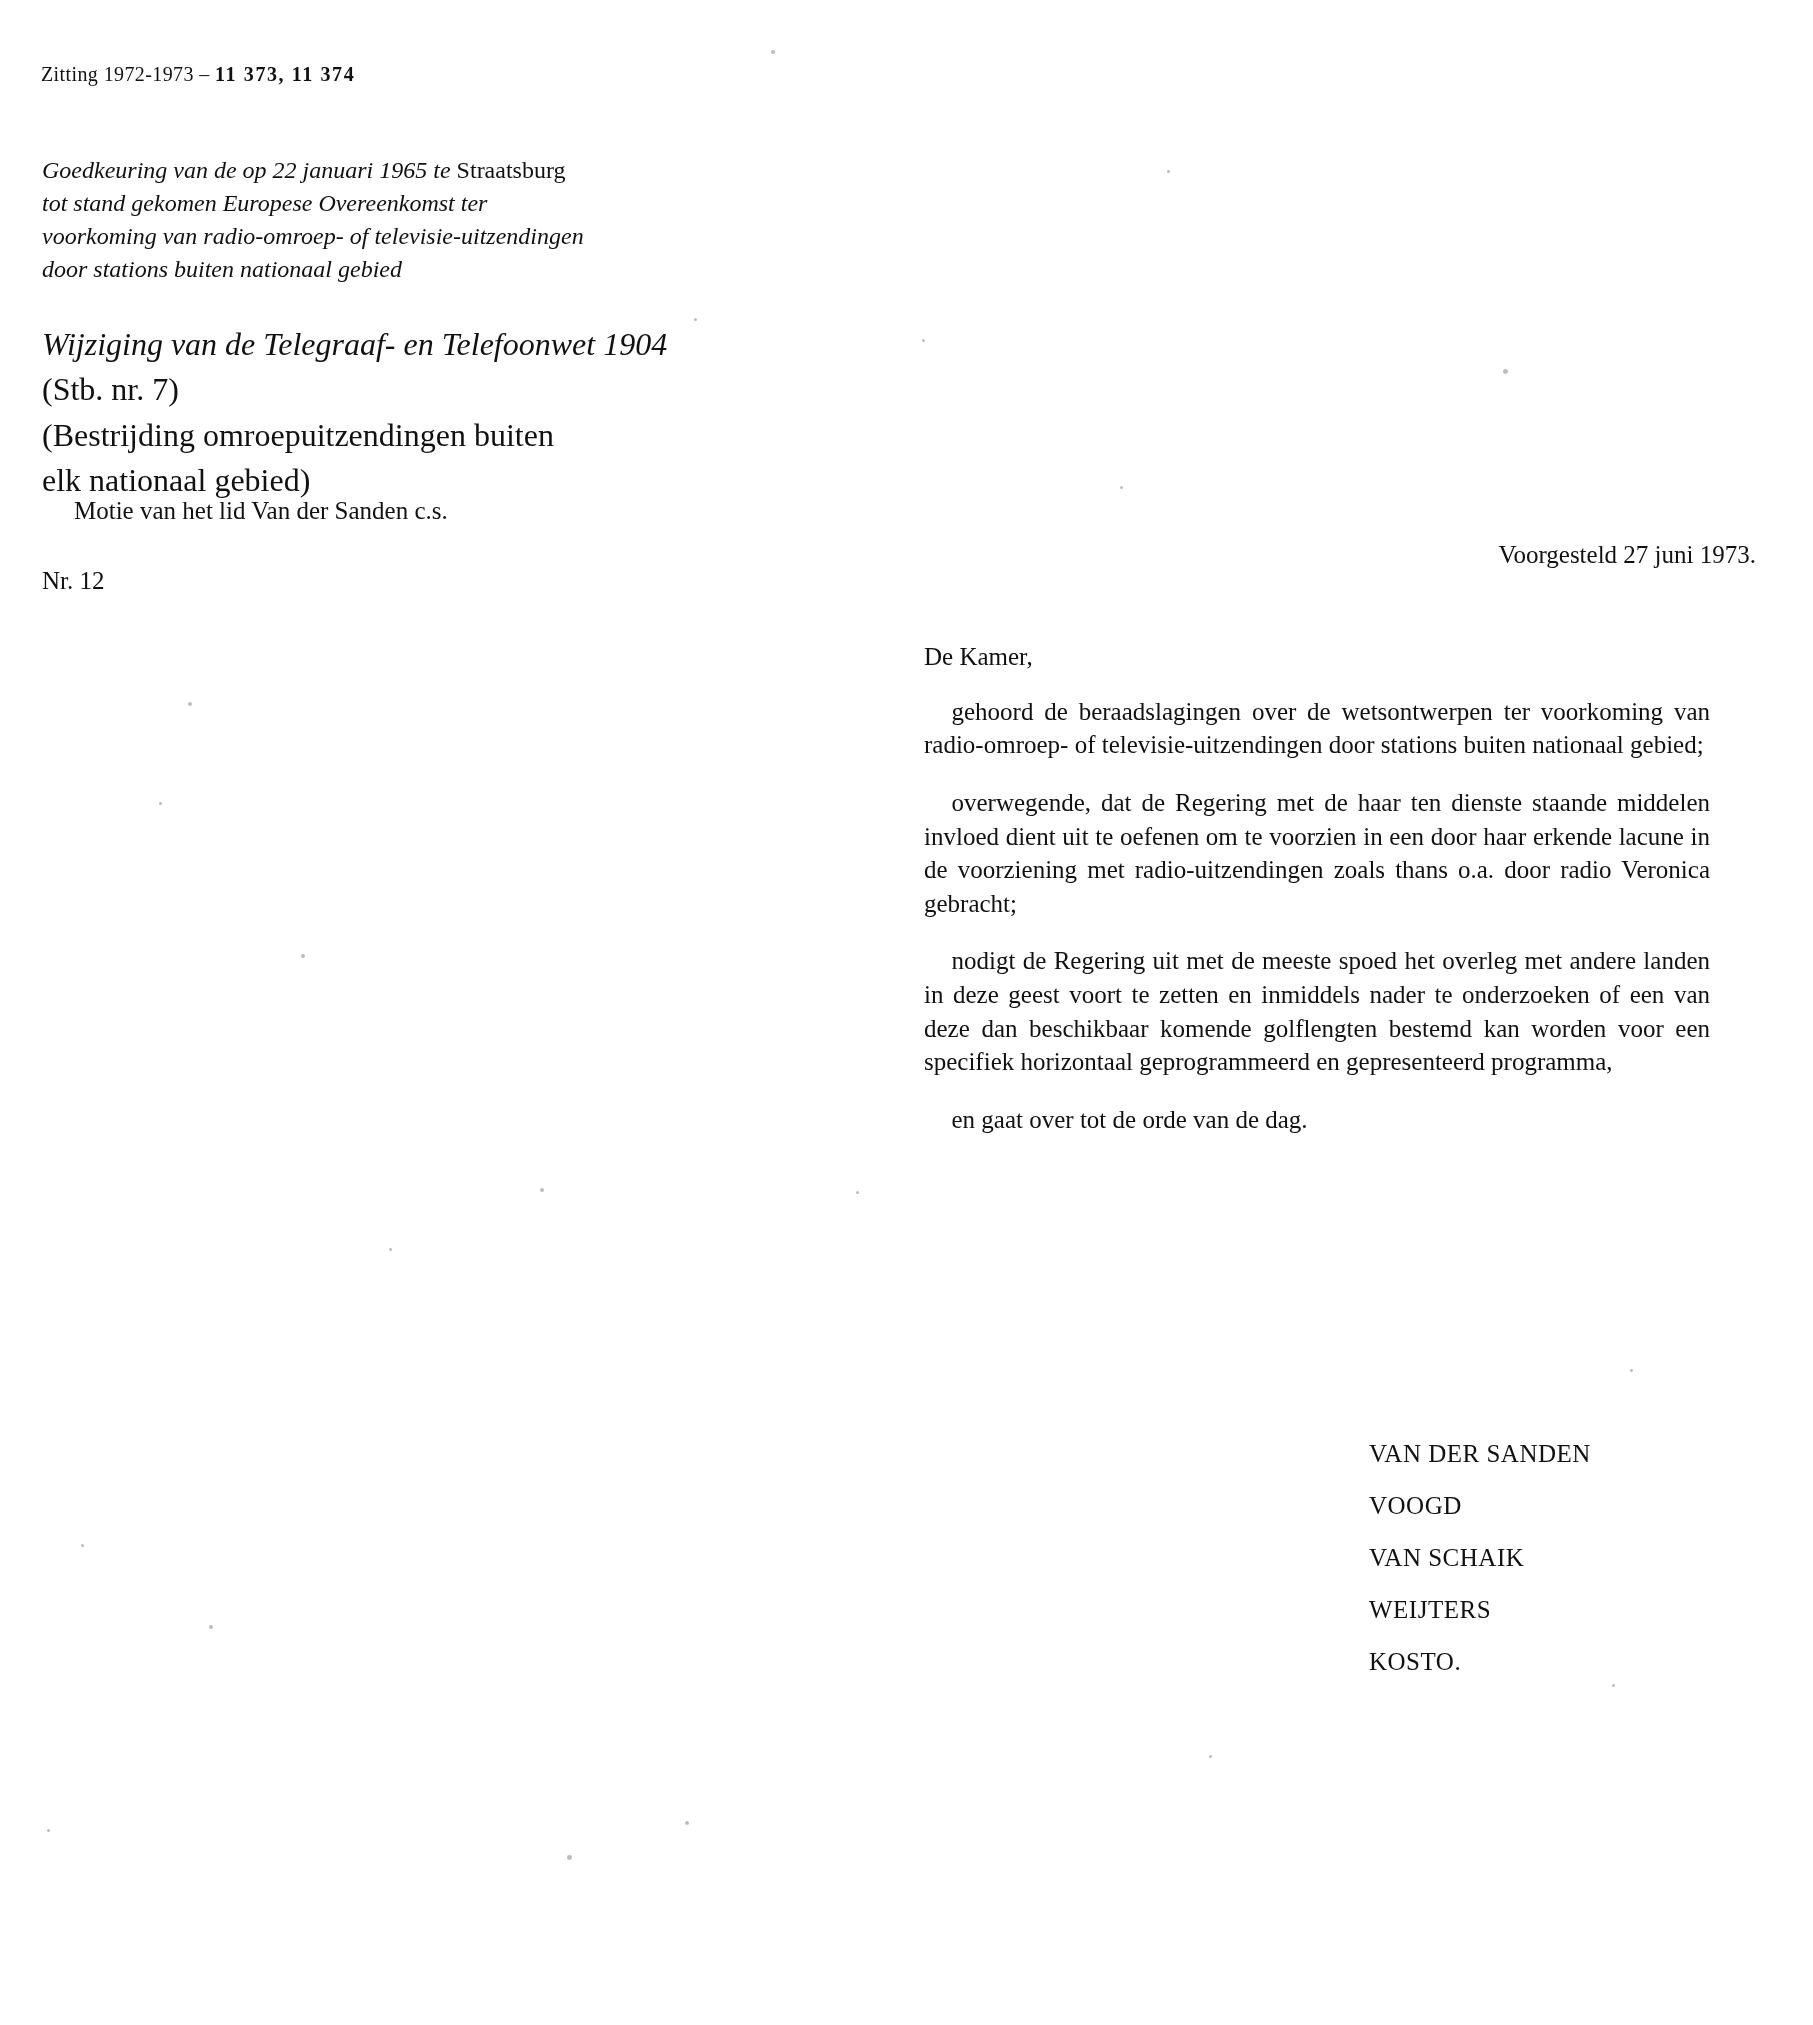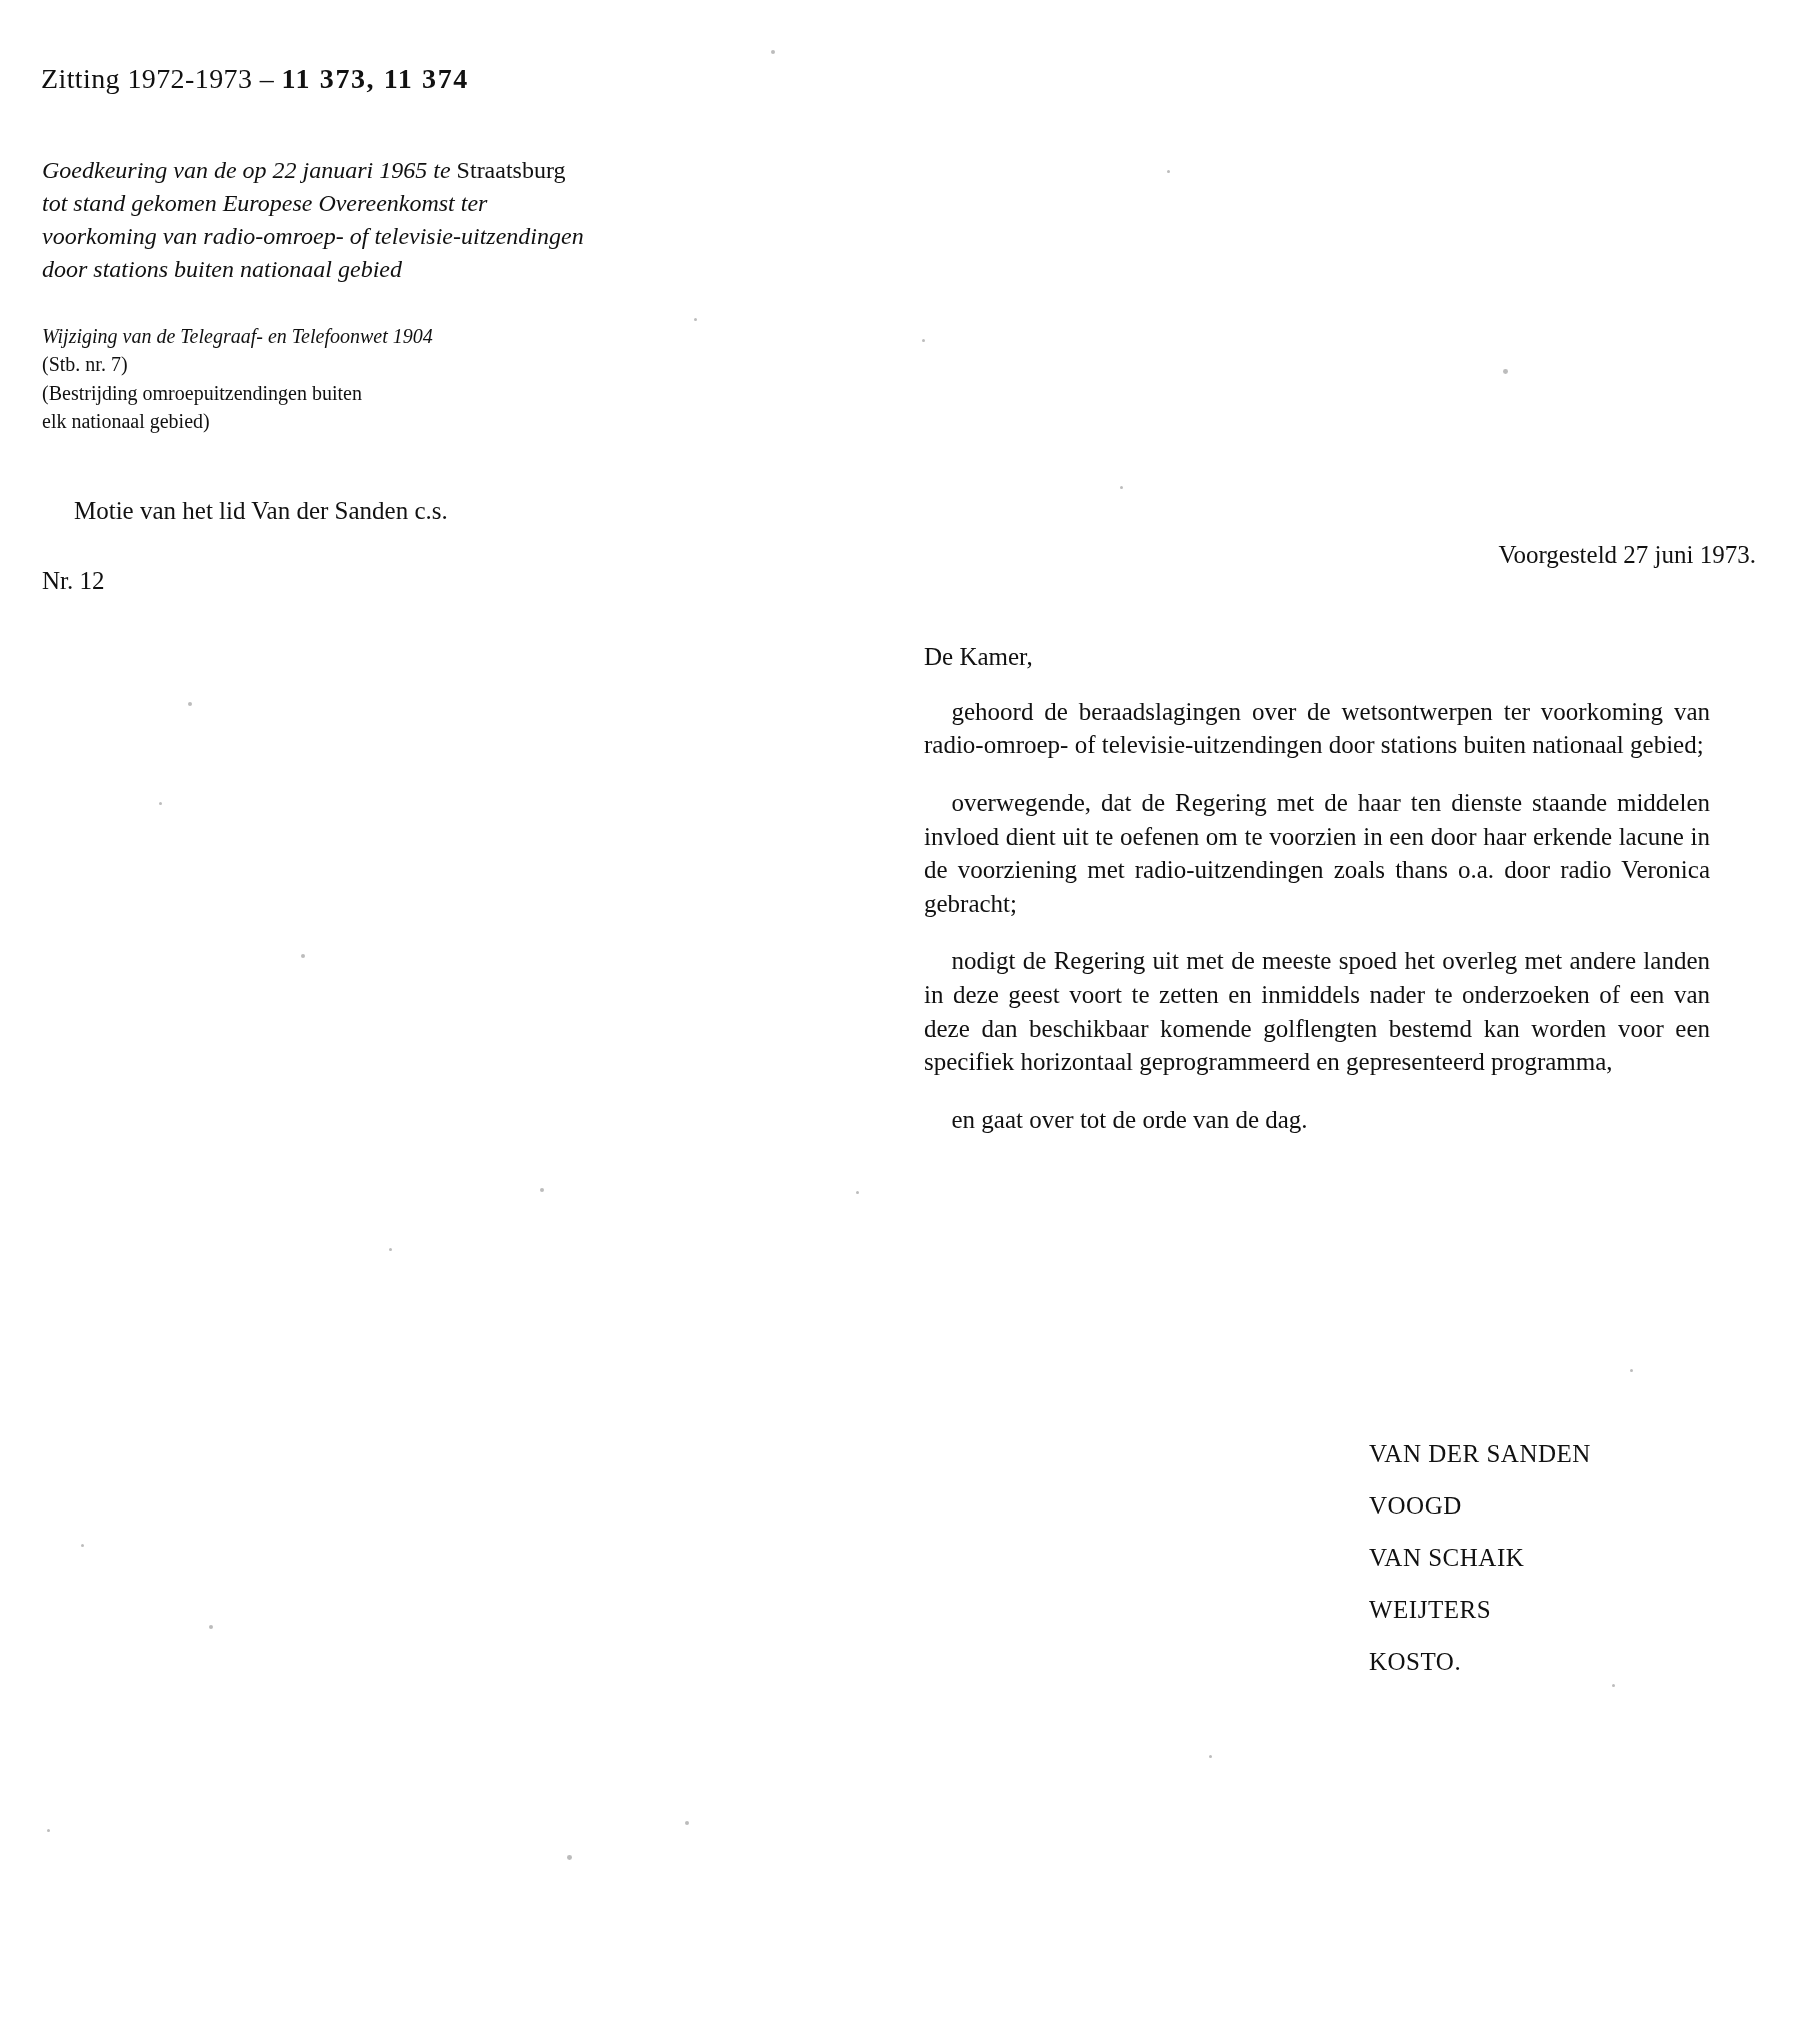--- a/index.html
+++ b/index.html
@@ -32,21 +32,21 @@
   .page {
     position: absolute;
     inset: 0;
   }
 
   
   .doc-title {
     position: absolute;
     left: 41px;
     top: 63px;
-    font-size: 28px;
+    font-size: 20px;
     letter-spacing: 0.4px;
     white-space: nowrap;
   }
   .doc-title .nums {
     font-weight: bold;
     letter-spacing: 1.6px;
   }
 
   .subject-italic {
     position: absolute;
@@ -59,21 +59,21 @@
   }
   .subject-italic .roman {
     font-style: normal;
   }
 
   .amend-block {
     position: absolute;
     left: 42px;
     top: 322px;
     width: 770px;
-    font-size: 20px;
+    font-size: 32px;
     line-height: 1.42;
   }
   .amend-block .line-italic {
     font-style: italic;
   }
 
   .motie-line {
     position: absolute;
     left: 42px;
     top: 497px;

